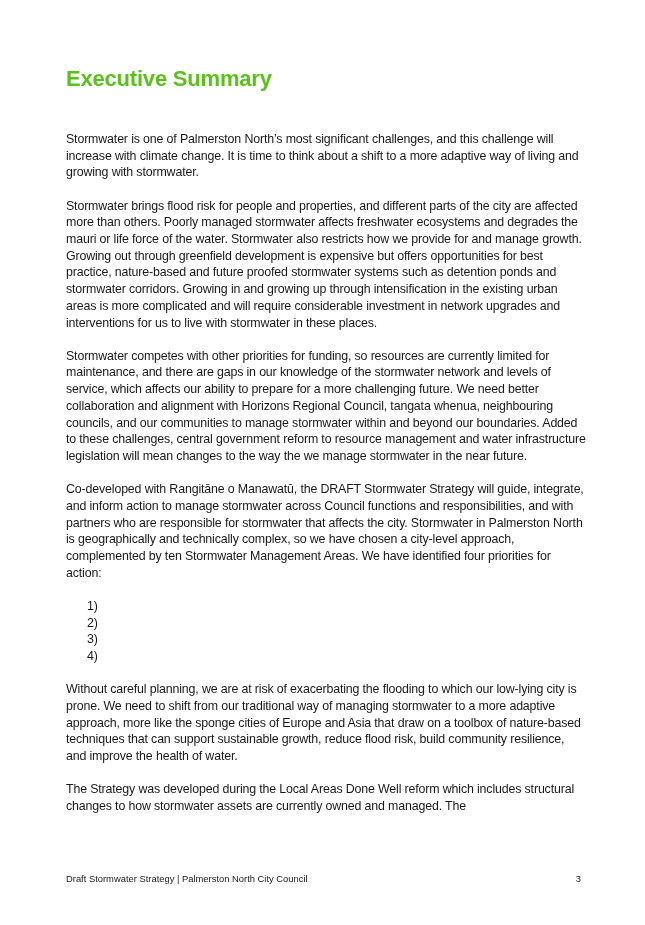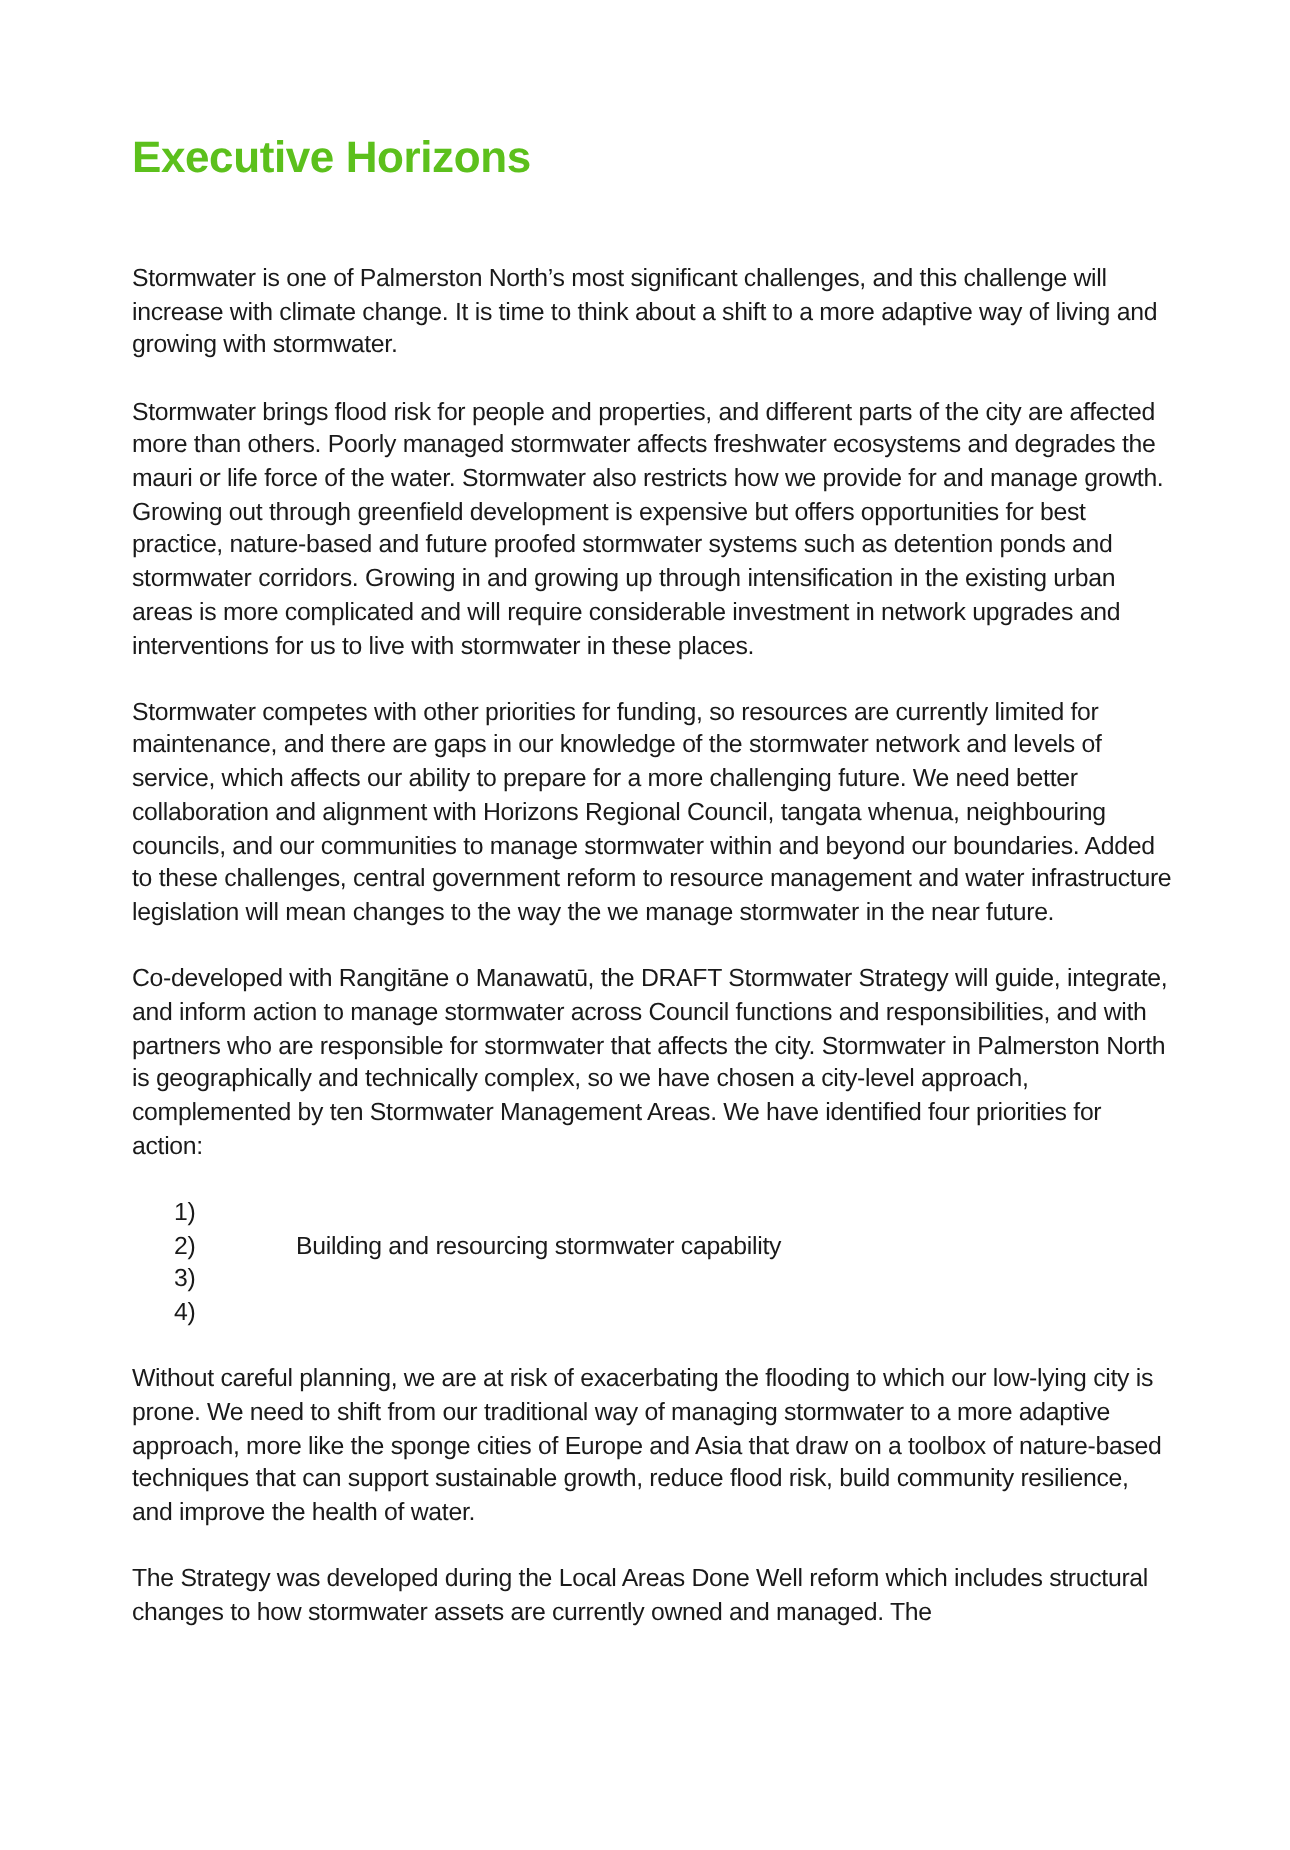--- a/index.html
+++ b/index.html
@@ -10,41 +10,44 @@
     .para { margin: 0 0 16.5px 0; font-size: 12.4px; line-height: 16.7px; letter-spacing: -0.15px; }
     .list { margin: 0 0 16.5px 0; padding: 0; list-style: none; }
     .list-item { display: flex; font-size: 12.4px; line-height: 16.7px; letter-spacing: -0.15px; }
     .list-num { width: 61px; padding-left: 21px; flex: none; }
     .footer { position: absolute; left: 66px; right: 64px; top: 873px; display: flex; justify-content: space-between; font-size: 9.4px; line-height: 12px; color: #1a1a1a; }
   </style>
 </head>
 <body>
 
 <div class="page">
-  <h1 class="heading">Executive Horizons</h1>
+  <h1 class="heading">Executive Summary</h1>
 
   <div class="body">
     <p class="para">Stormwater is one of Palmerston North’s most significant challenges, and this challenge will increase with climate change. It is time to think about a shift to a more adaptive way of living and growing with stormwater.</p>
     <p class="para">Stormwater brings flood risk for people and properties, and different parts of the city are affected more than others. Poorly managed stormwater affects freshwater ecosystems and degrades the mauri or life force of the water. Stormwater also restricts how we provide for and manage growth. Growing out through greenfield development is expensive but offers opportunities for best practice, nature-based and future proofed stormwater systems such as detention ponds and stormwater corridors. Growing in and growing up through intensification in the existing urban areas is more complicated and will require considerable investment in network upgrades and interventions for us to live with stormwater in these places.</p>
     <p class="para">Stormwater competes with other priorities for funding, so resources are currently limited for maintenance, and there are gaps in our knowledge of the stormwater network and levels of service, which affects our ability to prepare for a more challenging future. We need better collaboration and alignment with Horizons Regional Council, tangata whenua, neighbouring councils, and our communities to manage stormwater within and beyond our boundaries. Added to these challenges, central government reform to resource management and water infrastructure legislation will mean changes to the way the we manage stormwater in the near future.</p>
     <p class="para">Co-developed with Rangitāne o Manawatū, the DRAFT Stormwater Strategy will guide, integrate, and inform action to manage stormwater across Council functions and responsibilities, and with partners who are responsible for stormwater that affects the city. Stormwater in Palmerston North is geographically and technically complex, so we have chosen a city-level approach, complemented by ten Stormwater Management Areas. We have identified four priorities for action:</p>
 
     <ol class="list">
       <li class="list-item">
         <span class="list-num">1)</span>
       </li>
       <li class="list-item">
         <span class="list-num">2)</span>
-        <span>Building and resourcing stormwater capability</span>
       </li>
       <li class="list-item">
         <span class="list-num">3)</span>
       </li>
       <li class="list-item">
         <span class="list-num">4)</span>
       </li>
     </ol>
 
     <p class="para">Without careful planning, we are at risk of exacerbating the flooding to which our low-lying city is prone. We need to shift from our traditional way of managing stormwater to a more adaptive approach, more like the sponge cities of Europe and Asia that draw on a toolbox of nature-based techniques that can support sustainable growth, reduce flood  risk, build community resilience, and improve the health of water.</p>
     <p class="para">The Strategy was developed during the Local Areas Done Well reform which includes structural changes to how stormwater assets are currently owned and managed. The</p>
   </div>
 
+  <div class="footer">
+    <span>Draft Stormwater Strategy | Palmerston North City Council</span>
+    <span>3</span>
+  </div>
 </div>
 
 </body></html>

